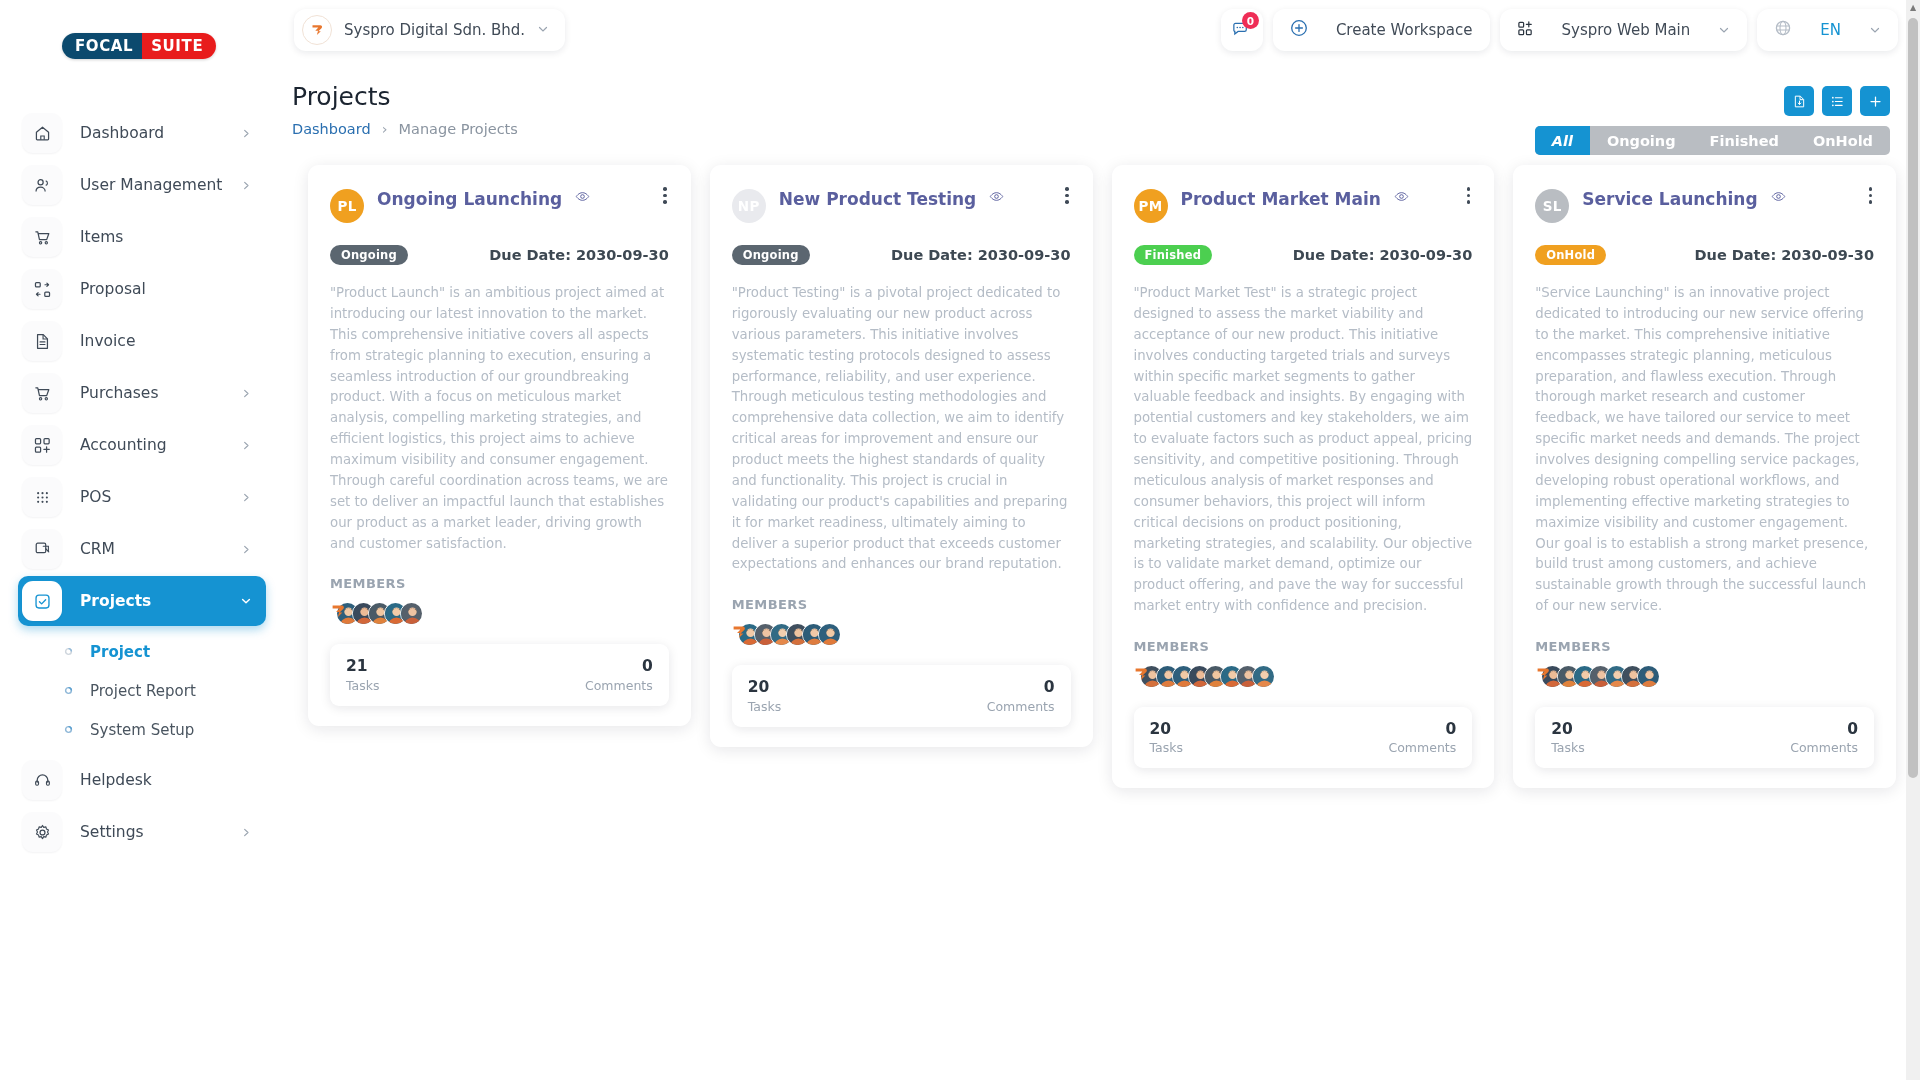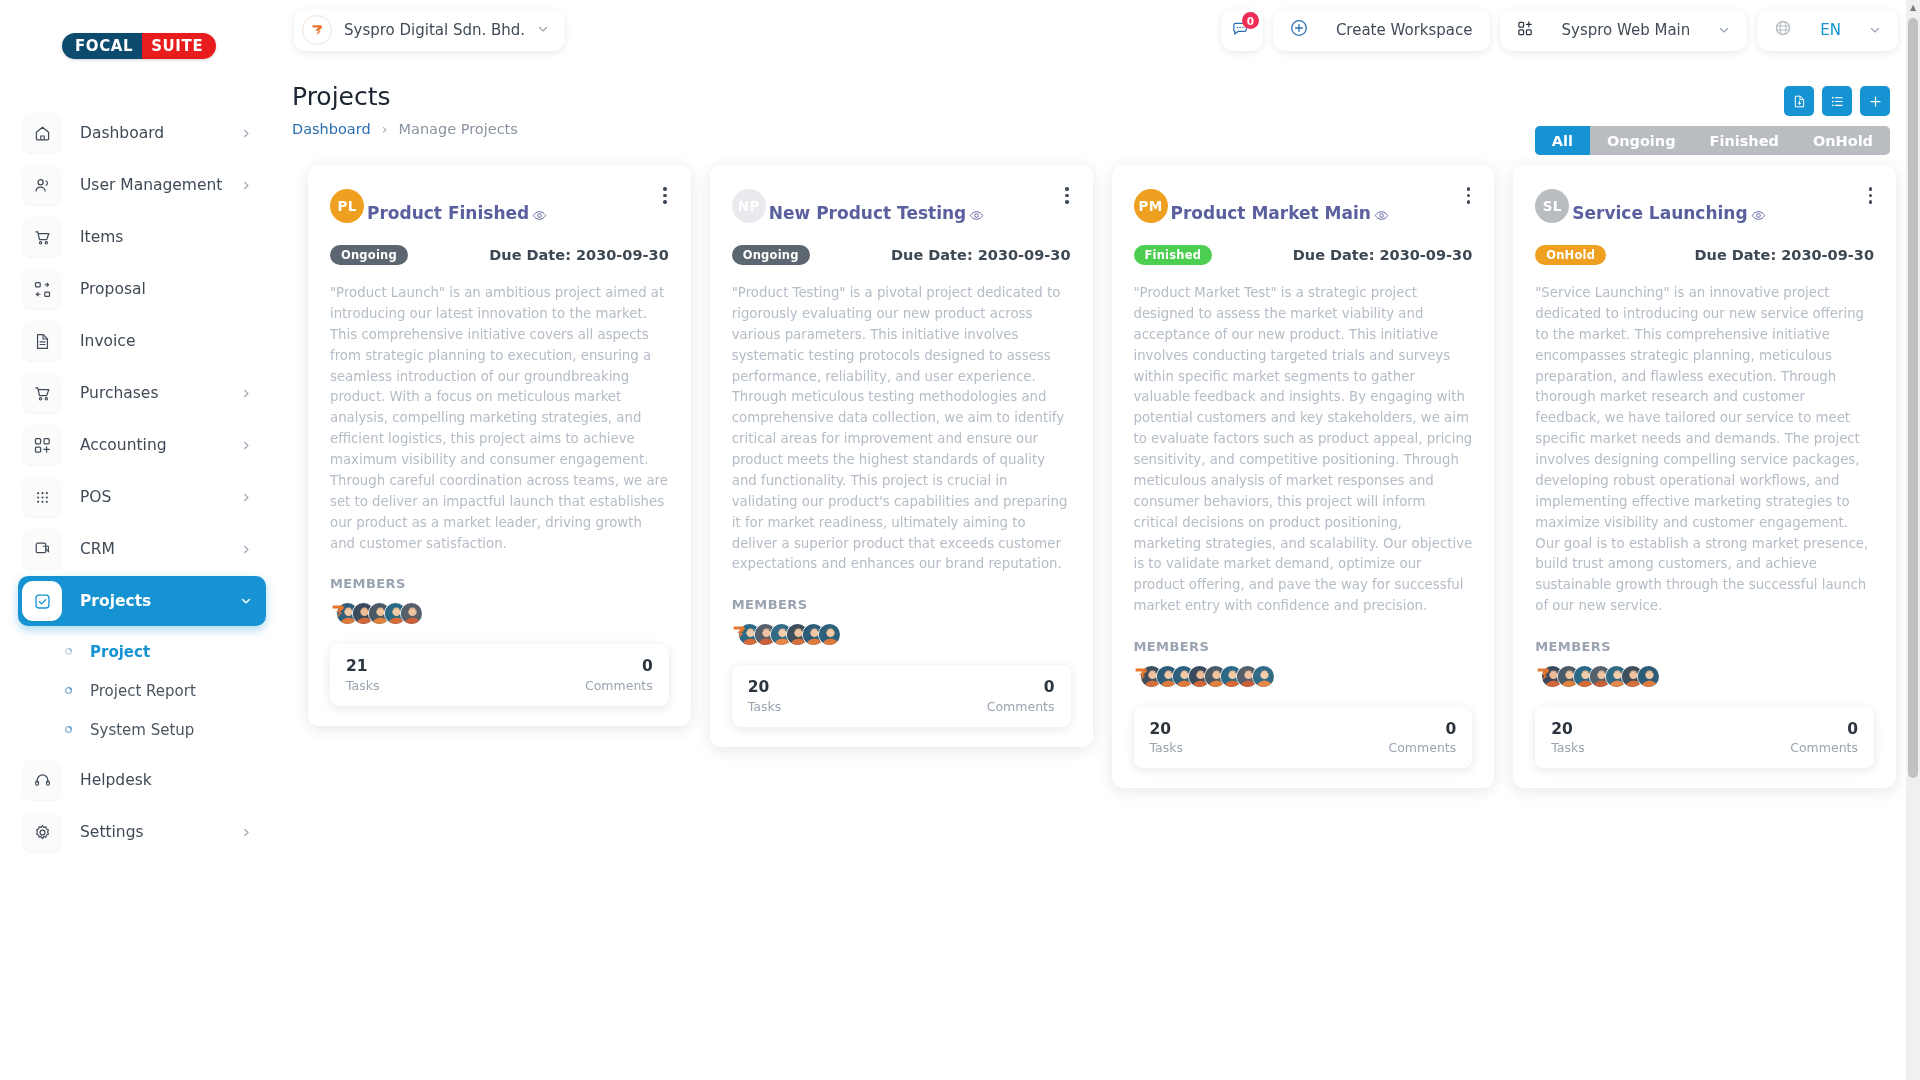--- a/index.html
+++ b/index.html
@@ -91,30 +91,30 @@
     width:30px;height:30px;border-radius:5px;background:#1593d2;display:flex;align-items:center;
     justify-content:center;cursor:pointer;color:#fff;
   }
   .filter-bar{
     position:absolute;right:30px;top:66px;display:flex;background:#b9bdc2;border-radius:5px;overflow:hidden;
   }
   .filter-tab{
     padding:0 17px;height:29px;display:flex;align-items:center;justify-content:center;
     font-size:14.5px;color:#ffffff;font-weight:bold;cursor:pointer;white-space:nowrap;
   }
-  .filter-tab.active{background:#1593d2;}
+  .filter-tab.active{background:#1593d2;font-style:italic;}
 
   .content{flex:1;padding:28px 24px 0 24px;overflow:hidden;}
   .cards{display:flex;gap:19px;align-items:flex-start;}
   .card{
     flex:1;min-width:0;background:#ffffff;border-radius:11px;
     box-shadow:0 3px 16px rgba(16,24,40,.10);padding:24px 22px 20px 22px;
     display:flex;flex-direction:column;position:relative;
   }
-  .card-head{display:flex;align-items:flex-end;gap:3px;position:relative;}
+  .card-head{display:flex;align-items:flex-start;gap:13px;position:relative;}
   .avatar{
     width:34px;height:34px;border-radius:50%;display:flex;align-items:center;justify-content:center;
     color:#fff;font-size:13.5px;font-weight:bold;letter-spacing:.3px;flex:0 0 34px;
   }
   .card-title{font-size:17px;font-weight:bold;color:#5a5f9e;}
   .eye{display:flex;align-items:center;color:#5a5f9e;cursor:pointer;}
   .kebab{position:absolute;right:-4px;top:-8px;display:flex;flex-direction:column;gap:3px;cursor:pointer;padding:6px;}
   .kebab i{width:3.5px;height:3.5px;border-radius:50%;background:#3f4a57;display:block;}
 
   .card-meta{display:flex;align-items:center;justify-content:space-between;margin-top:22px;}
@@ -470,21 +470,21 @@
           <div class="filter-tab">Finished</div>
           <div class="filter-tab">OnHold</div>
         </div>
     </div>
 
     <div class="content">
       <div class="cards" id="cards">
           <div class="card">
             <div class="card-head">
               <span class="avatar" style="background:#f0a020;color:#ffffff">PL</span>
-              <span class="card-title">Product Finished</span>
+              <span class="card-title">Ongoing Launching</span>
               <span class="eye">
                 <svg width="15" height="15" viewBox="0 0 18 18">
                   <path d="M1.6 9S4.4 4.4 9 4.4 16.4 9 16.4 9 13.6 13.6 9 13.6 1.6 9 1.6 9z" fill="none" stroke="#5a5f9e" stroke-width="1.15"></path>
                   <circle cx="9" cy="9" r="2.2" fill="none" stroke="#5a5f9e" stroke-width="1.15"></circle>
                 </svg>
               </span>
               <span class="kebab">
                 <i></i>
                 <i></i>
                 <i></i>

